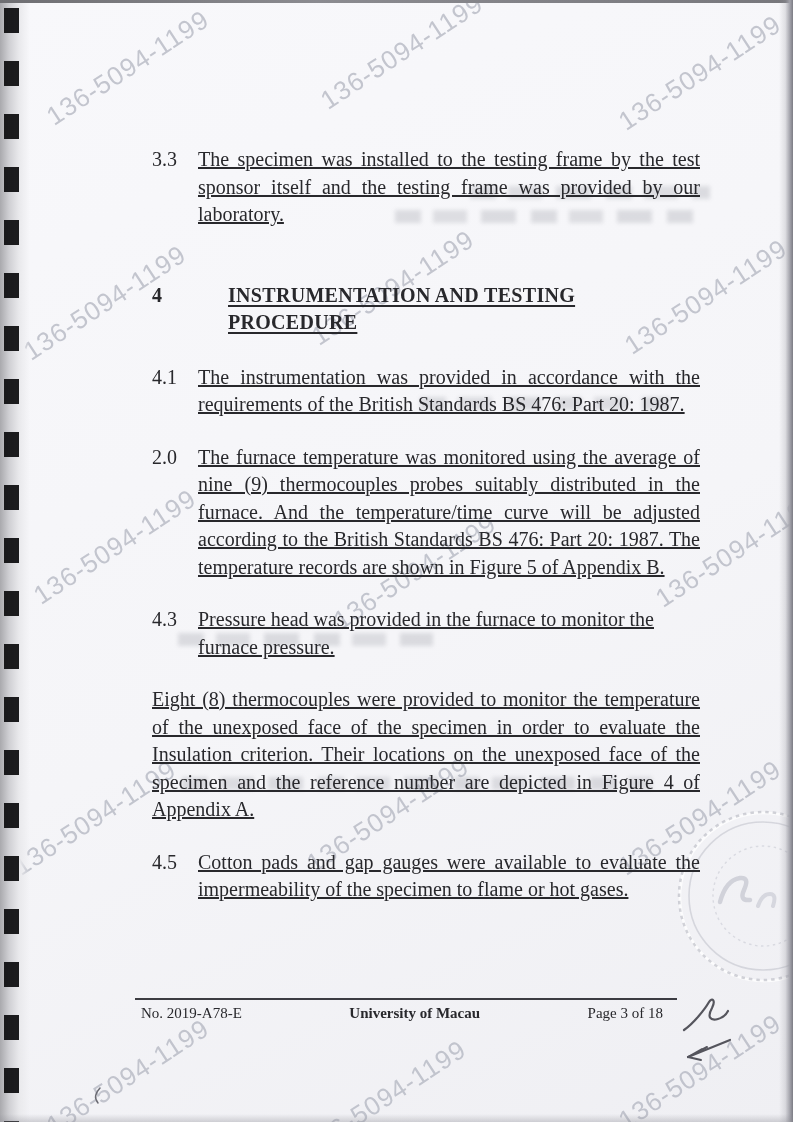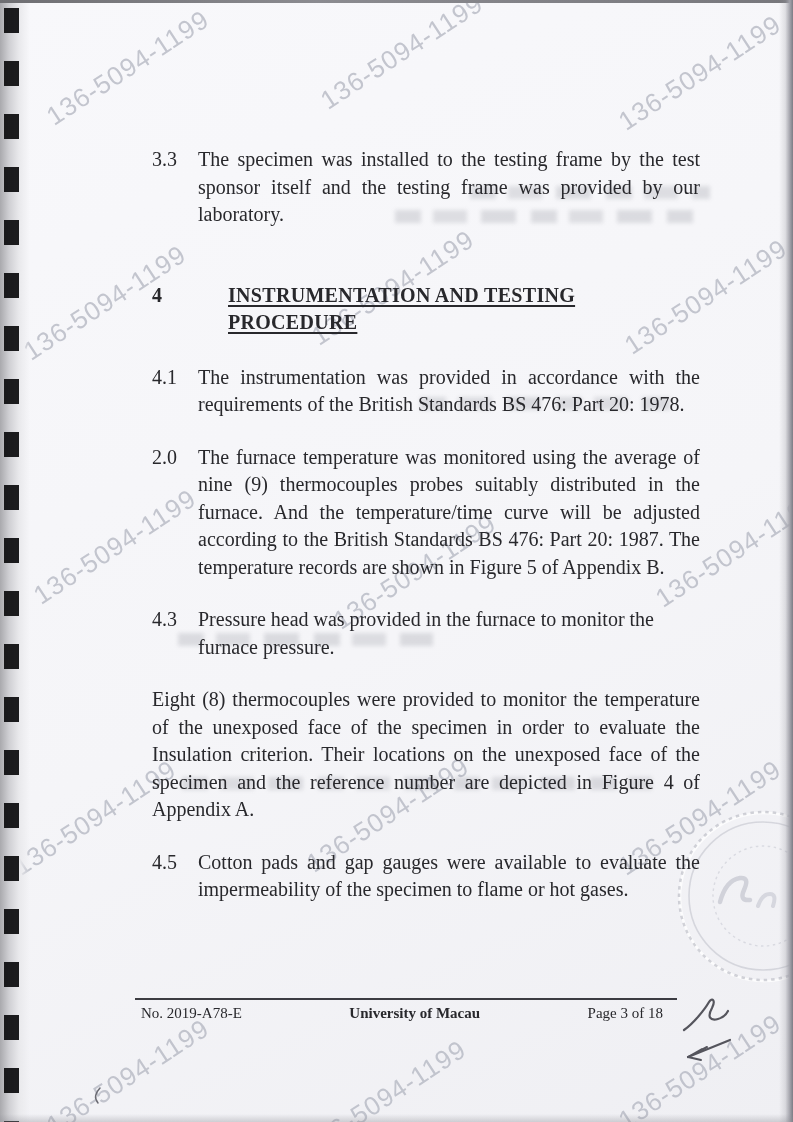--- a/index.html
+++ b/index.html
@@ -65,21 +65,21 @@
       rgba(128,130,140,0.55) 86px 121px, rgba(128,130,140,0) 121px 136px);
   }
 
   
   .content {
     position: absolute; left: 152px; top: 146px; width: 548px;
     font-size: 20px; line-height: 27.5px;
   }
   .para { display: flex; margin: 0 0 25px 0; }
   .para .num { flex: 0 0 46px; }
-  .para .txt { flex: 1 1 auto; text-align: justify; }
+  .para .txt { flex: 1 1 auto; text-align: justify; text-decoration: underline; }
   .para .txt.single { text-align: left; }
   .heading-block { margin-top: 53px; margin-bottom: 27px; }
   .heading-block .num { font-weight: bold; }
   .heading-block .txt {
     font-weight: bold; text-align: left;
     text-decoration: underline;
     text-underline-offset: 3px;
     text-decoration-thickness: 1.5px;
     letter-spacing: 0.3px;
     margin-left: 30px;
@@ -150,21 +150,21 @@
     </div>
 
 
     <div class="para heading-block">
       <span class="num">4</span>
       <span class="txt">INSTRUMENTATION AND TESTING PROCEDURE</span>
     </div>
 
     <div class="para">
       <span class="num">4.1</span>
-      <span class="txt">The instrumentation was provided in accordance with the requirements of the British Standards BS 476: Part 20: 1978.</span>
+      <span class="txt">The instrumentation was provided in accordance with the requirements of the British Standards BS 476: Part 20: 1987.</span>
     </div>
 
     <div class="para">
       <span class="num">2.0</span>
       <span class="txt">The furnace temperature was monitored using the average of nine (9) thermocouples probes suitably distributed in the furnace. And the temperature/time curve will be adjusted according to the British Standards BS 476: Part 20: 1987. The temperature records are shown in Figure 5 of Appendix B.</span>
     </div>
 
     <div class="para">
       <span class="num">4.3</span>
       <span class="txt single">Pressure head was provided in the furnace to monitor the furnace pressure.</span>

